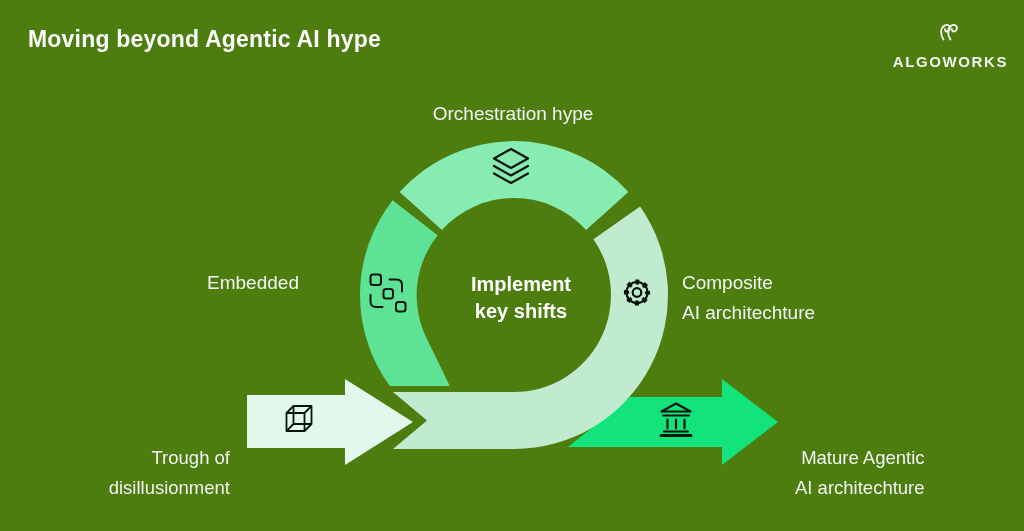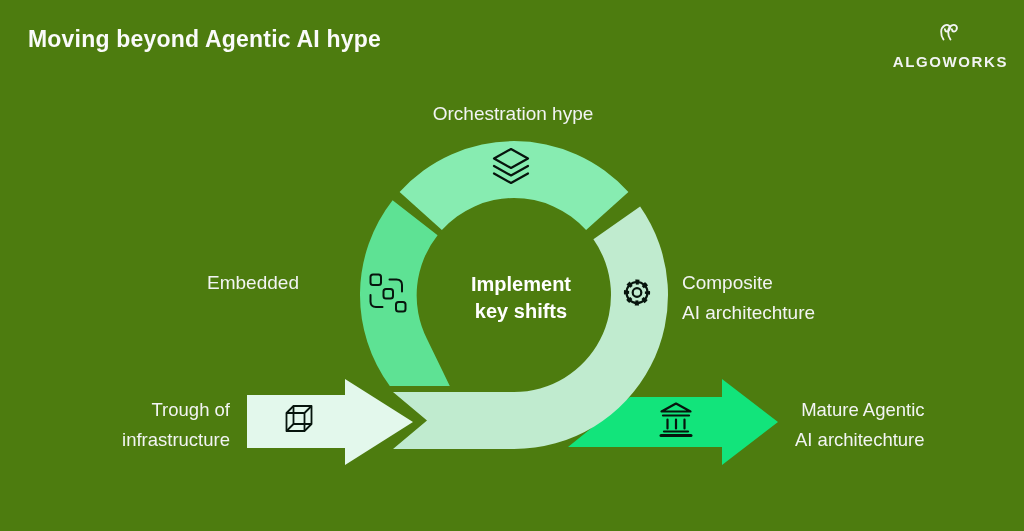--- a/index.html
+++ b/index.html
@@ -13,21 +13,21 @@
     left:28px;top:26px;font-size:23px;font-weight:700;color:#fafbfa;
     letter-spacing:.2px;
   }
   #logo{right:16px;top:20px;display:flex;align-items:center;gap:7px;flex-direction:column;}
   #logo .wordmark{
     color:#f2f4f3;font-size:15px;font-weight:700;letter-spacing:1.6px;
   }
   svg{display:block;}
   #diagram{left:0;top:0;}
   .label{color:#f2f4f3;font-size:19px;line-height:30px;}
-  .label.small{font-size:18.5px;line-height:29.5px;}
+  .label.small{font-size:18.5px;line-height:29.5px;margin-top:48px;}
   #label-top{left:513px;top:99px;transform:translateX(-50%);white-space:nowrap;}
   #label-left{left:163px;top:268px;width:180px;text-align:center;}
   #label-right{left:682px;top:268px;text-align:left;white-space:nowrap;}
   #label-in{left:50px;top:395px;width:180px;text-align:right;}
   #label-out{left:795px;top:395px;text-align:right;white-space:nowrap;}
   #center-label{
     left:513px;top:271px;transform:translateX(-50%);text-align:center;
     color:#fff;font-size:20px;font-weight:700;line-height:27px;white-space:nowrap;margin-left:8px;
   }
 </style>
@@ -117,21 +117,21 @@
     <div>Embedded</div>
   </div>
 
   <div id="label-right" class="abs label">
     <div>Composite</div>
     <div>AI architechture</div>
   </div>
 
   <div id="label-in" class="abs label small">
     <div>Trough of</div>
-    <div>infrastructure</div>
+    <div>disillusionment</div>
   </div>
 
   <div id="label-out" class="abs label small">
     <div>Mature Agentic</div>
     <div>AI architechture</div>
   </div>
 
   <div id="center-label" class="abs">
     <div>Implement</div>
     <div>key shifts</div>

